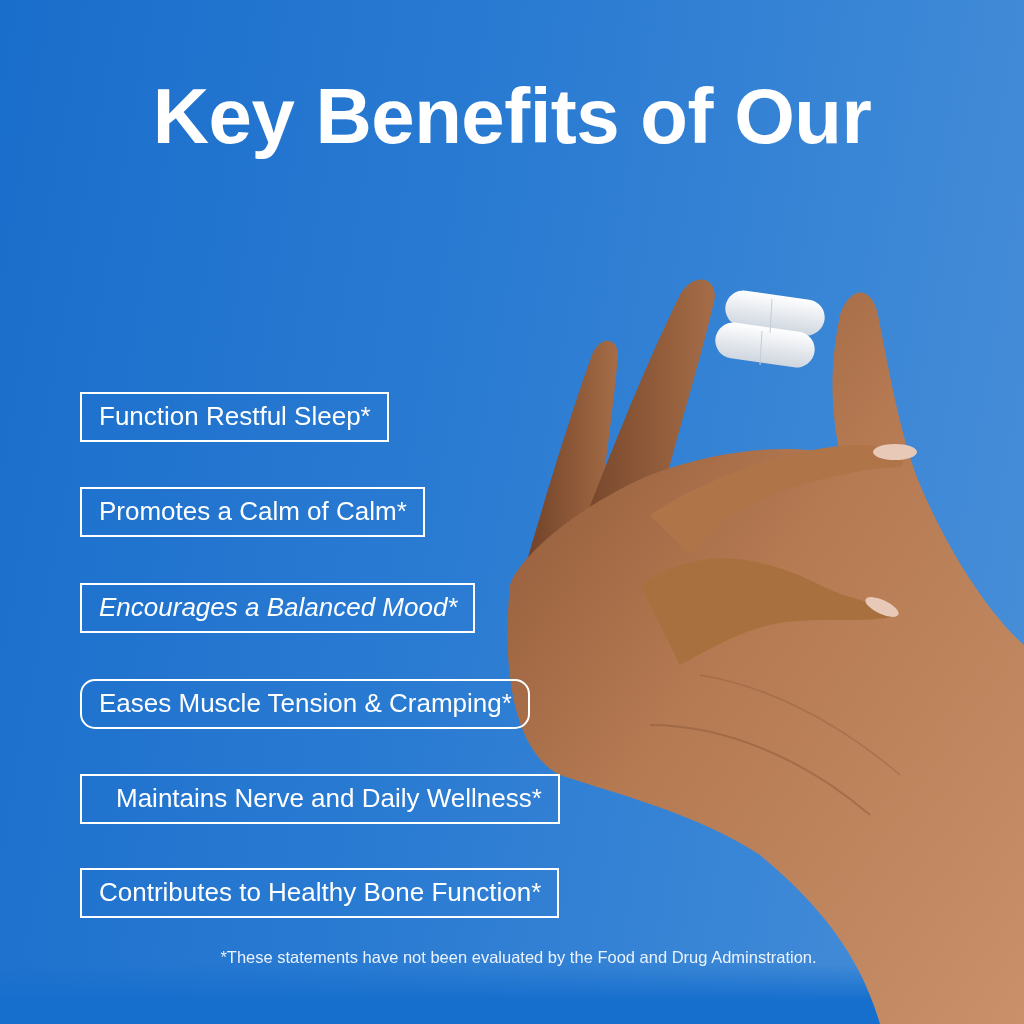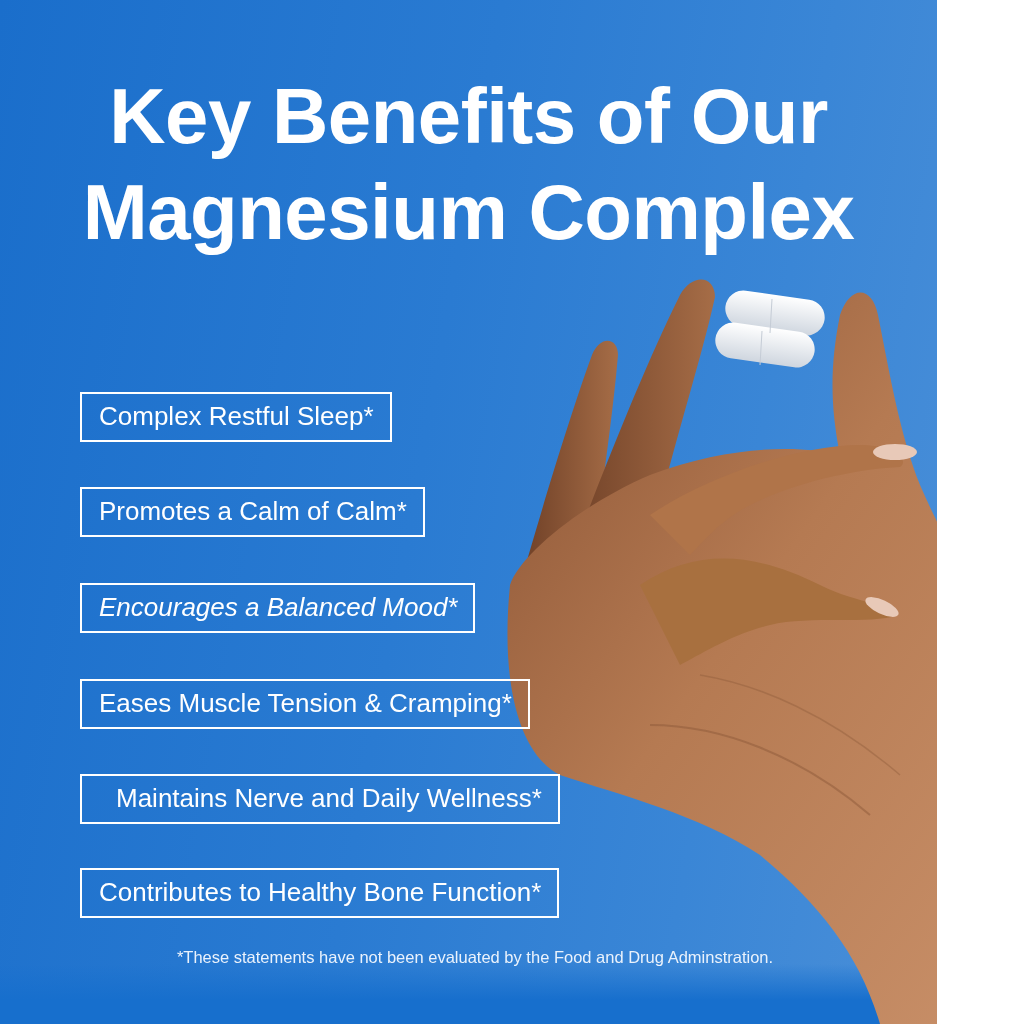--- a/index.html
+++ b/index.html
@@ -1,18 +1,18 @@
 <!DOCTYPE html>
 <html><head>
 <meta charset="utf-8">
 <style>
   html, body { margin:0; padding:0; }
   body { width:1024px; height:1024px; overflow:hidden; font-family:"Liberation Sans", sans-serif; }
   .canvas {
-    position:relative; width:937px; height:1024px; overflow:hidden;
+    position:relative; width:1024px; height:1024px; overflow:hidden;
     background: linear-gradient(100deg, #1a6ecb 0%, #2a7bd2 45%, #3a86d6 75%, #4a8fd8 100%);
   }
   .canvas::after {
     content:""; position:absolute; left:0; right:0; bottom:0; height:60px;
     background: linear-gradient(180deg, rgba(20,100,200,0) 0%, #176fcd 60%);
     pointer-events:none; z-index:1;
   }
   .title {
     position:absolute; left:0; right:0; top:68px; z-index:3;
     text-align:center; color:#ffffff; font-weight:700;
@@ -31,21 +31,20 @@
     padding-left:13px;
   }
 </style>
 </head>
 <body>
 
 <div class="canvas">
 
   <div class="title">
     <div>Key Benefits of Our</div>
-    <div>Magnesium Complex</div>
   </div>
 
   <svg class="hand" viewBox="0 0 524 769" xmlns="http://www.w3.org/2000/svg">
     <defs>
       <linearGradient id="skin" x1="0" y1="0" x2="1" y2="1">
         <stop offset="0" stop-color="#8a5334"></stop>
         <stop offset="0.45" stop-color="#b57a52"></stop>
         <stop offset="1" stop-color="#c99069"></stop>
       </linearGradient>
       <linearGradient id="skinDark" x1="0" y1="0" x2="1" y2="0">
@@ -77,24 +76,24 @@
     <rect x="225" y="40" width="100" height="36" rx="18" fill="url(#cap)" transform="rotate(8 275 58)"></rect>
     <rect x="215" y="72" width="100" height="36" rx="18" fill="url(#cap)" transform="rotate(8 265 90)"></rect>
     <line x1="272" y1="44" x2="270" y2="78" stroke="#c5ccd6" stroke-width="1"></line>
     <line x1="262" y1="76" x2="260" y2="110" stroke="#c5ccd6" stroke-width="1"></line>
 
     <path d="M150 470 C 220 470, 300 500, 370 560" stroke="#8d5a3a" stroke-width="2" fill="none" opacity="0.5"></path>
     <path d="M200 420 C 260 430, 330 460, 400 520" stroke="#8d5a3a" stroke-width="1.5" fill="none" opacity="0.4"></path>
   </svg>
 
   <div class="benefits">
-    <div class="benefit" style="top:0px;">Complex Restful Sleep*</div>
+    <div class="benefit" style="top:0px;">Function Restful Sleep*</div>
     <div class="benefit" style="top:95px;">Promotes a Calm of Calm*</div>
     <div class="benefit" style="top:191px;font-style:italic;">Encourages a Balanced Mood*</div>
-    <div class="benefit" style="top:287px;">Eases Muscle Tension &amp; Cramping*</div>
+    <div class="benefit" style="top:287px;border-radius:15px;">Eases Muscle Tension &amp; Cramping*</div>
     <div class="benefit" style="top:382px;padding-left:34px;">Maintains Nerve and Daily Wellness*</div>
     <div class="benefit" style="top:476px;text-align:center;">Contributes to Healthy Bone Function*</div>
   </div>
 
   <div class="disclaimer">
     <div>*These statements have not been evaluated by the Food and Drug Adminstration.</div>
   </div>
 
 </div>
 

